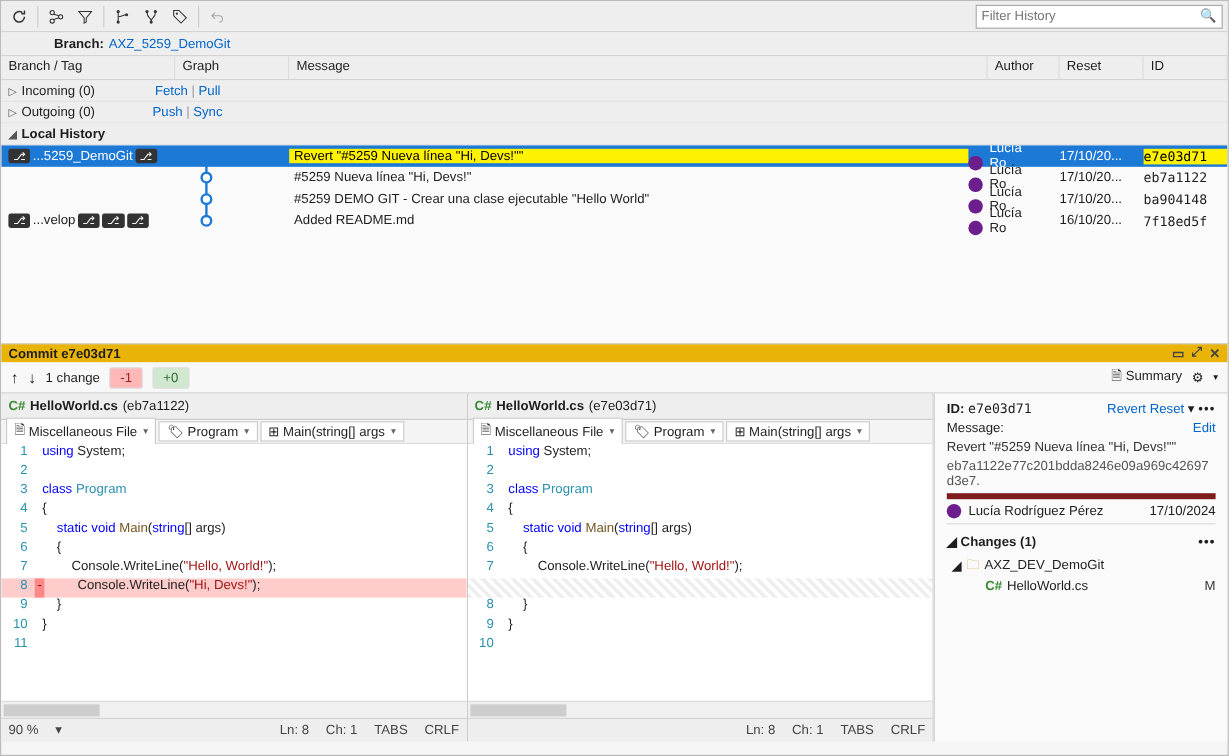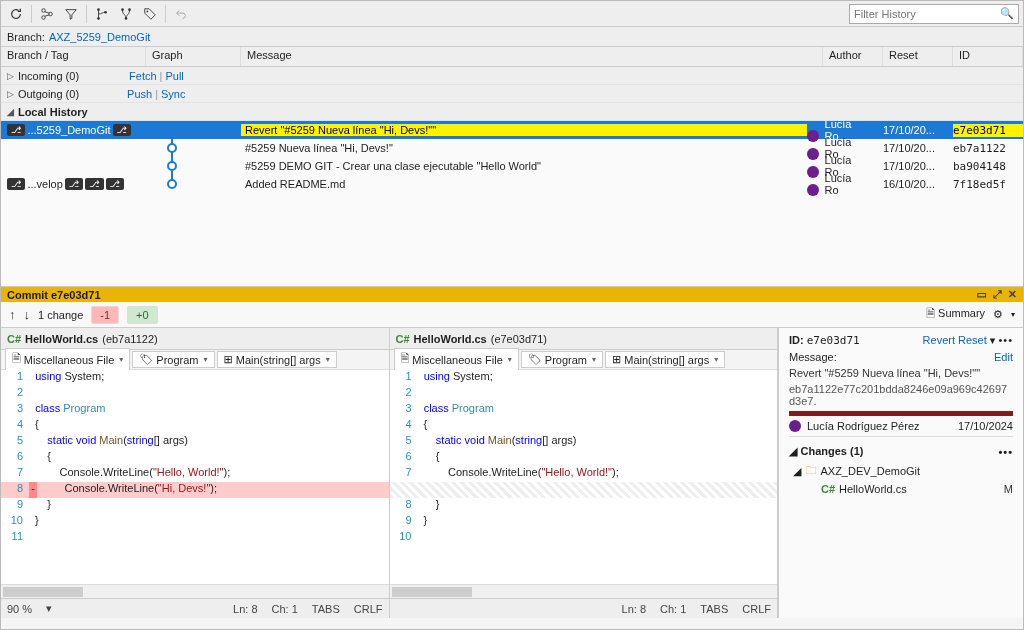--- a/index.html
+++ b/index.html
@@ -1,24 +1,24 @@
 <!DOCTYPE html>
 <html><head>
 <meta charset="utf-8">
 <style>
   * { box-sizing: border-box; margin: 0; padding: 0; font-family: "Segoe UI", Tahoma, sans-serif; font-size: 11px; }
   body { background: #f5f5f5; color: #1e1e1e; width: 1024px; height: 630px; overflow: hidden; border:1px solid #bbb;}
   .toolbar { display:flex; align-items:center; height:26px; border-bottom:1px solid #ccc; background:#eee; padding:0 4px; gap:2px;}
   .toolbar .tbtn { width:22px; height:22px; display:flex; align-items:center; justify-content:center; border:1px solid transparent; }
   .toolbar .sep { width:1px; height:18px; background:#ccc; margin:0 2px; }
   .toolbar .spacer { flex:1; }
-  .filter-box { width:170px; height:20px; border:1px solid #aaa; display:flex; align-items:center; padding:0 4px; background:#fff;}
+  .filter-box { width:206px; height:20px; border:1px solid #aaa; display:flex; align-items:center; padding:0 4px; background:#fff;}
   .filter-box input { border:none; outline:none; flex:1; color:#888;}
   .branch-bar { height:20px; padding:2px 6px; border-bottom:1px solid #ccc; display:flex; align-items:center; gap:4px; background:#eee;}
-  .branch-bar b { font-weight:400; }
+  .branch-bar b { font-weight:700;margin-left:38px; }
   .branch-bar .branchlink { color:#0066cc; }
   .col-header { display:flex; height:20px; background:#eee; border-bottom:1px solid #ccc; }
   .col-header > div { padding:2px 6px; border-right:1px solid #ddd; }
   .ch-branch { width:145px; } .ch-graph { width:95px; } .ch-msg { flex:1; } .ch-auth { width:60px; } .ch-date { width:70px; } .ch-id { width:70px; }
   .section-row { display:flex; align-items:center; height:18px; padding:0 6px; background:#eee; border-bottom:1px solid #e3e3e3;}
   .section-row .tri { font-size:9px; margin-right:4px; color:#555;}
   .section-row .link { color:#0066cc; }
   .section-row .pipe { color:#999; margin:0 3px;}
   .commits { position:relative; height:165px; background:#fafafa; overflow:hidden;}
   .commit-row { display:flex; align-items:center; height:18px; position:relative;}

